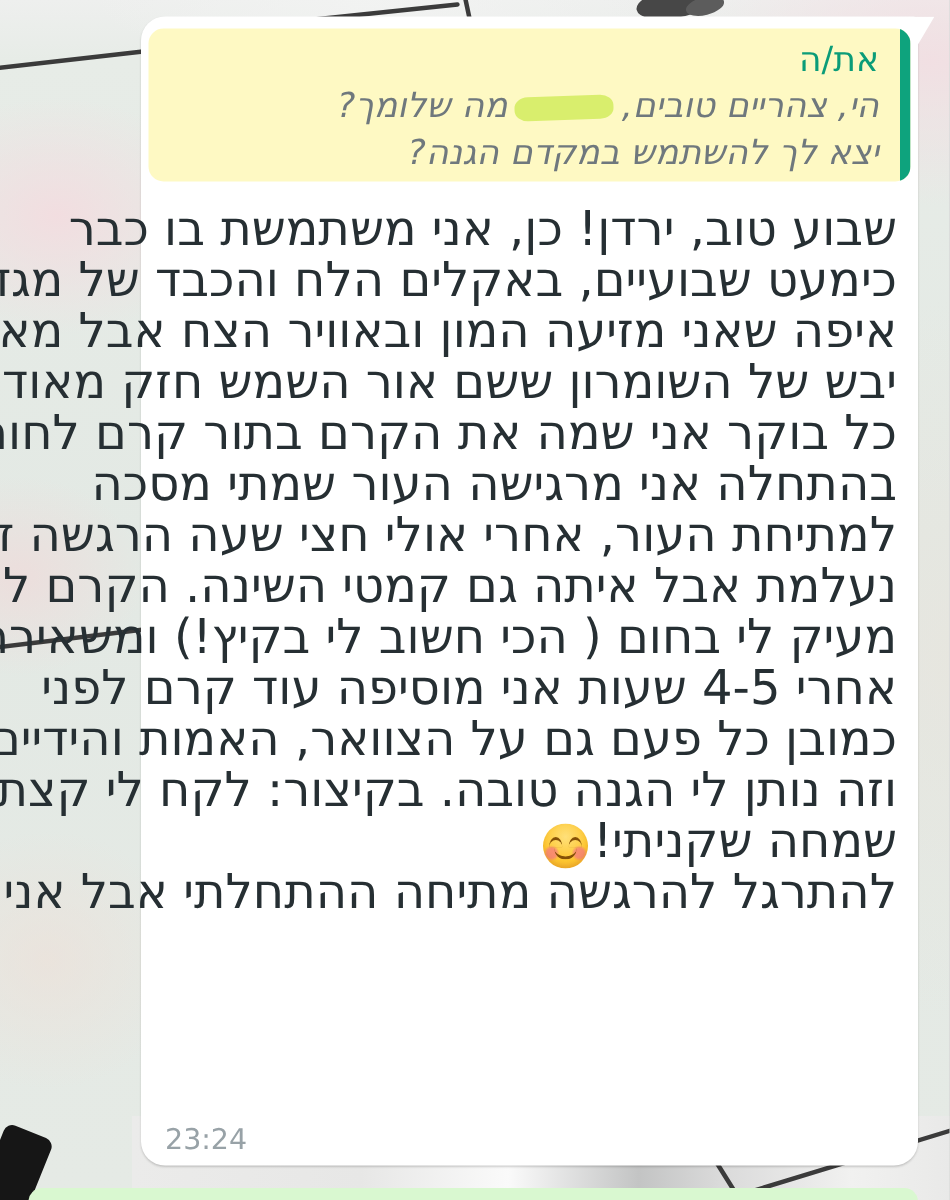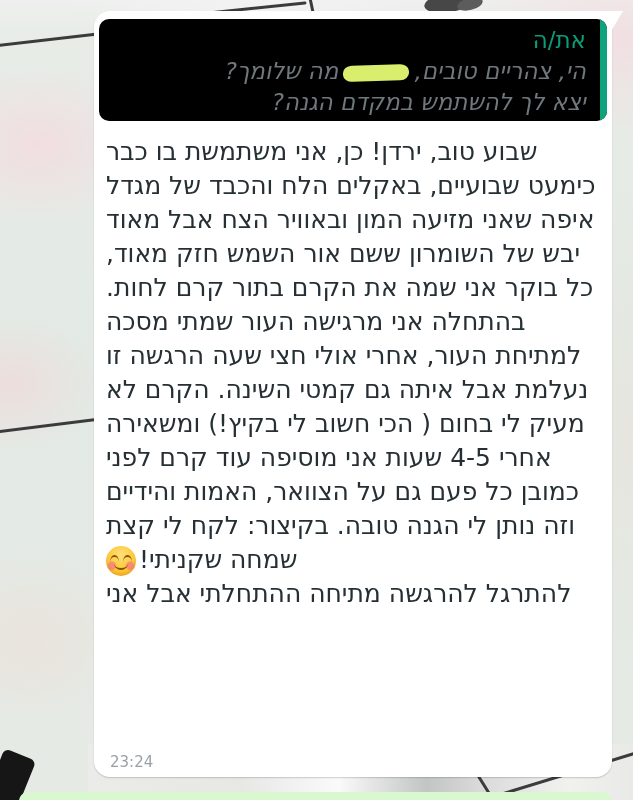--- a/index.html
+++ b/index.html
@@ -41,34 +41,34 @@
     background:#ffffff;border-radius:16px 3px 16px 16px;
     box-shadow:0 1px 1.5px rgba(0,0,0,.18);
   }
   .tail{
     position:absolute;right:-11px;top:0;width:13px;height:22px;background:#ffffff;
     clip-path:polygon(0 0,100% 0,0 100%);
   }
   
   .quote{
     position:absolute;left:5px;right:5px;top:8px;height:102px;
-    background:#000000;border-radius:10px;overflow:hidden;
+    background:#fef9c3;border-radius:10px;overflow:hidden;
     direction:rtl;box-sizing:border-box;padding:6px 21px 6px 12px;
   }
   .quote-bar{position:absolute;right:0;top:0;bottom:0;width:7px;background:#0ea37d;}
   .quote-author{color:#0b9c78;font-size:23px;line-height:31px;white-space:nowrap;}
   .quote-line{color:#6f787d;font-size:23px;line-height:31px;white-space:nowrap;font-style:italic;}
   .scribble{
     display:inline-block;width:66px;height:16px;background:#d9ee6d;
     border-radius:9px/7px;transform:rotate(-2deg);vertical-align:-2px;margin:0 5px;
   }
   
   .body{
     position:absolute;top:124px;right:14px;left:12px;
-    direction:rtl;text-align:left;font-size:25px;line-height:34px;color:#262f33;
+    direction:rtl;text-align:right;font-size:32px;line-height:34px;color:#262f33;
   }
   .body-line{white-space:nowrap;height:34px;}
   
   .emoji{
     display:inline-block;width:30px;height:30px;border-radius:50%;
     vertical-align:-8px;margin-right:3px;position:relative;
     background:
       radial-gradient(circle at 19% 66%, rgba(247,134,116,.9) 0 10%, rgba(247,134,116,0) 17%),
       radial-gradient(circle at 81% 66%, rgba(247,134,116,.9) 0 10%, rgba(247,134,116,0) 17%),
       radial-gradient(circle at 50% 30%, #ffe07a 0%, #fdc62f 62%, #f1a93a 100%);
@@ -77,21 +77,21 @@
   .emoji::before,.emoji::after{
     content:"";position:absolute;top:9px;width:9px;height:5px;
     border-top:2.5px solid #845006;border-radius:50% 50% 0 0/100% 100% 0 0;
   }
   .emoji::before{left:4px;}
   .emoji::after{right:4px;}
   .emoji .mouth{
     position:absolute;left:50%;top:14px;transform:translateX(-50%);
     width:15px;height:8px;border-bottom:2.5px solid #845006;border-radius:0 0 14px 14px;
   }
-  .time{position:absolute;left:16px;bottom:6px;font-size:15px;color:#98a2a7;direction:ltr;}
+  .time{position:absolute;left:16px;bottom:6px;font-size:19px;color:#98a2a7;direction:ltr;}
   
   .next-bubble{
     position:absolute;left:19px;right:21px;top:792px;height:9px;z-index:2;
     background:#d9f8d0;border-radius:14px 14px 0 0;
   }
 </style>
 </head>
 <body>
 
 <div class="screen">

